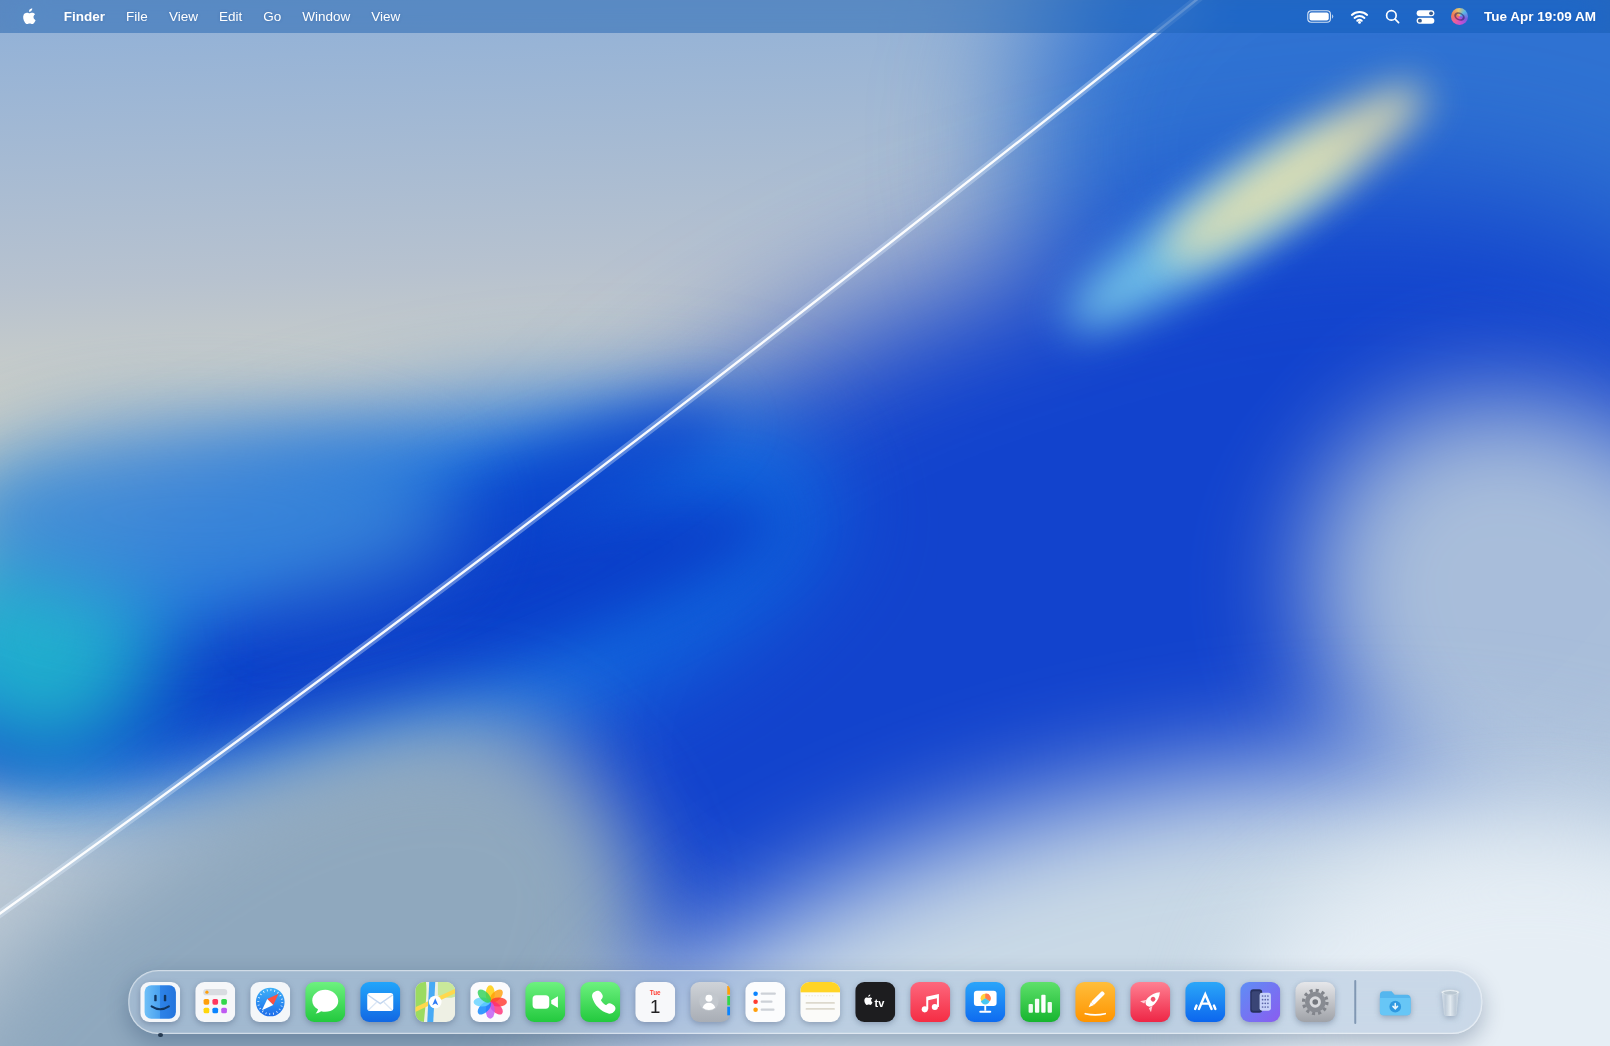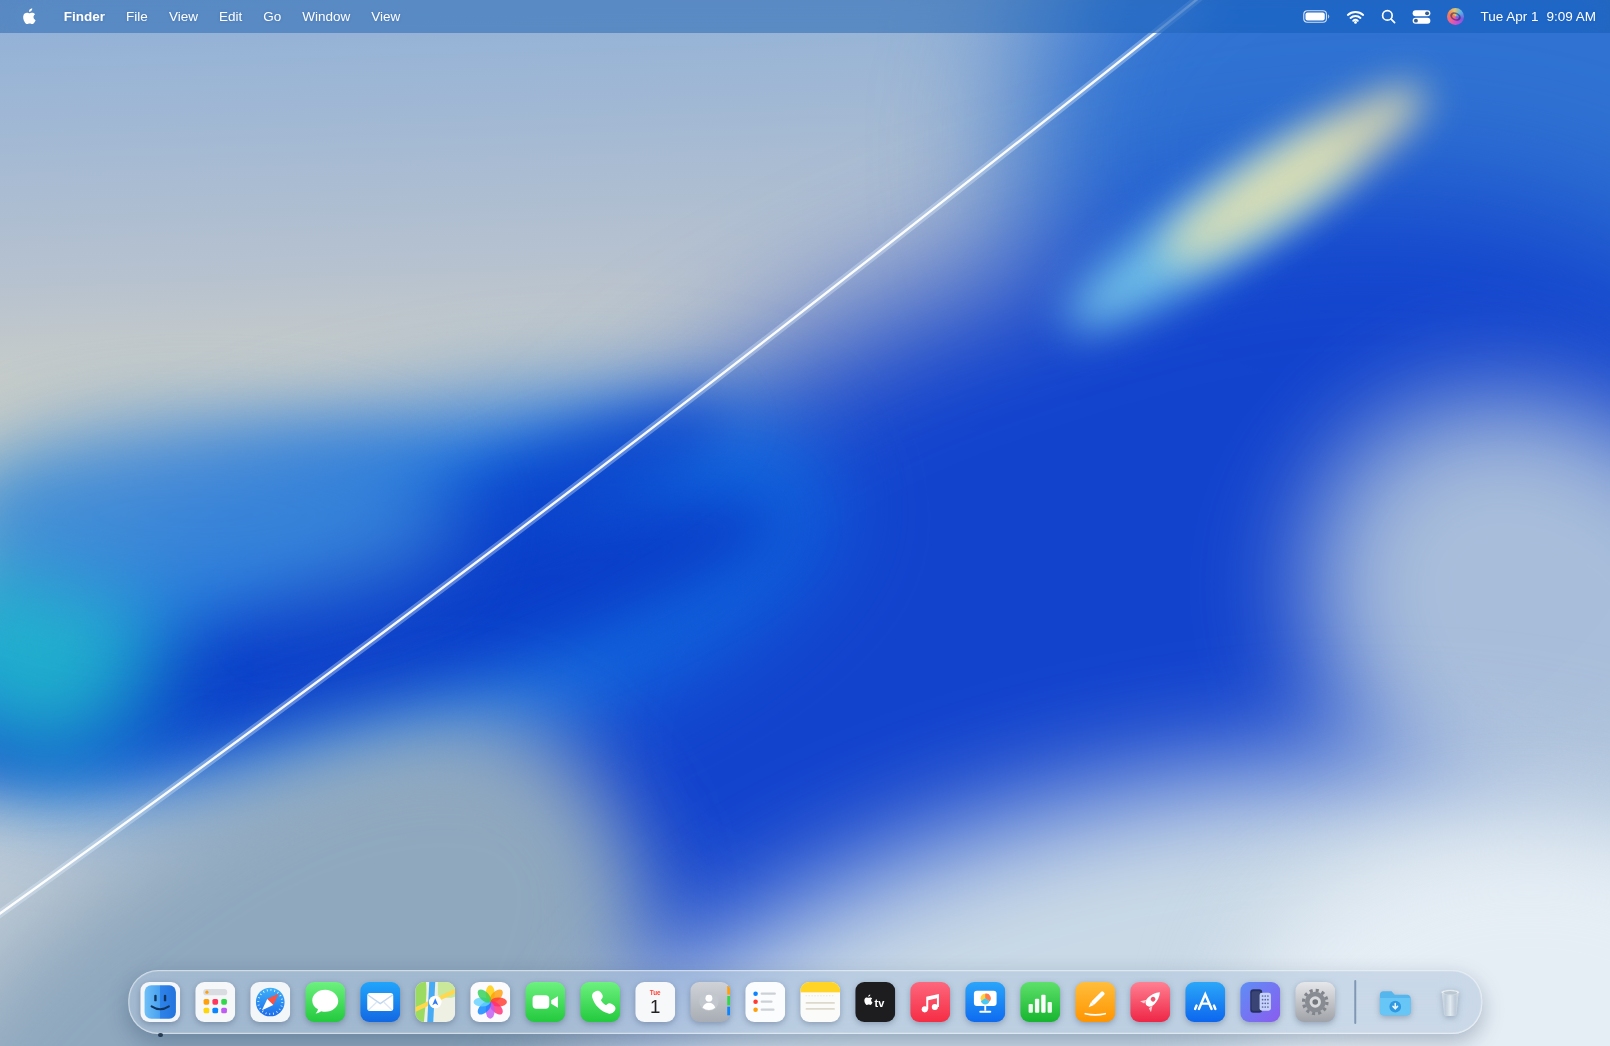--- a/index.html
+++ b/index.html
@@ -37,22 +37,22 @@
   .mb-menus{display:flex;align-items:center;gap:21px;}
   .mb-item{color:#fff;white-space:nowrap;text-shadow:0 0 3px rgba(10,50,110,.25);}
   .mb-item.bold{font-weight:700;}
   .mb-right{display:flex;align-items:center;gap:16px;}
   .status-item{display:flex;align-items:center;}
   .status-item svg{display:block;}
   .siri-ic{width:17px;height:17px;border-radius:50%;position:relative;overflow:hidden;
     background:conic-gradient(from 230deg,#f06292,#ef7e55,#e8c46a,#58b7e8,#7e5ae0,#c84fd0,#f06292);}
   .siri-ic::after{content:"";position:absolute;inset:3px;border-radius:50%;
     border:2px solid rgba(40,30,90,.55);transform:rotate(25deg) scaleY(.72);}
-  .clock{display:flex;align-items:flex-start;gap:8px;white-space:nowrap;
-    text-shadow:0 0 3px rgba(10,50,110,.25);}
+  .clock{display:flex;align-items:flex-start;white-space:nowrap;
+    text-shadow:0 0 3px rgba(10,50,110,.25);font-weight:bold;}
 
   
   .dock{position:absolute;left:50%;transform:translateX(-50%);bottom:12px;height:62px;
     border-radius:30px;background:var(--dock-tint,rgba(178,198,220,.55));
     backdrop-filter:blur(18px) saturate(1.1);
     border:1px solid rgba(255,255,255,.5);
     box-shadow:0 8px 22px rgba(10,40,80,.28), inset 0 0 0 .5px rgba(255,255,255,.25);
     display:flex;align-items:center;padding:0 11px;gap:15px;z-index:9;}
   .dock-group{display:flex;align-items:center;gap:15px;}
   .dock-item{width:40px;height:40px;position:relative;flex:0 0 auto;}

